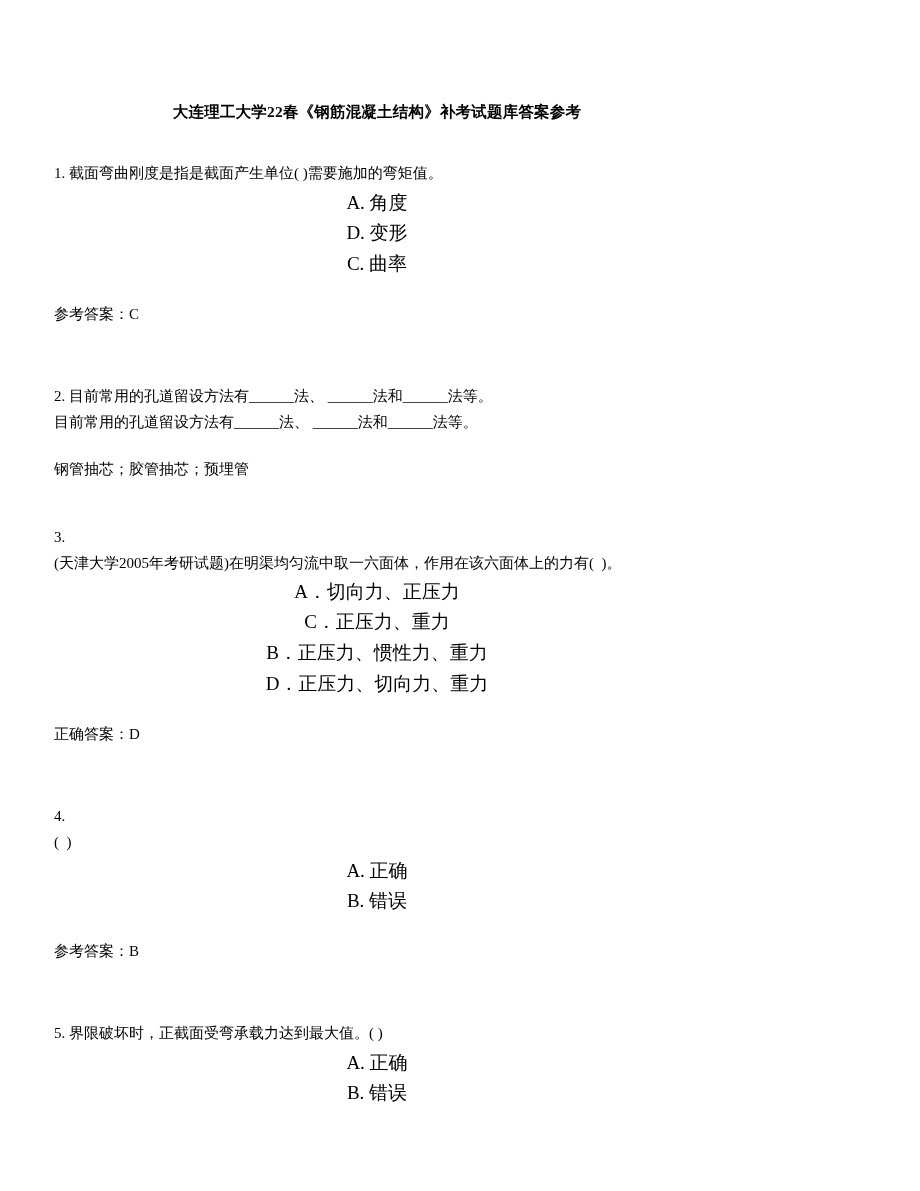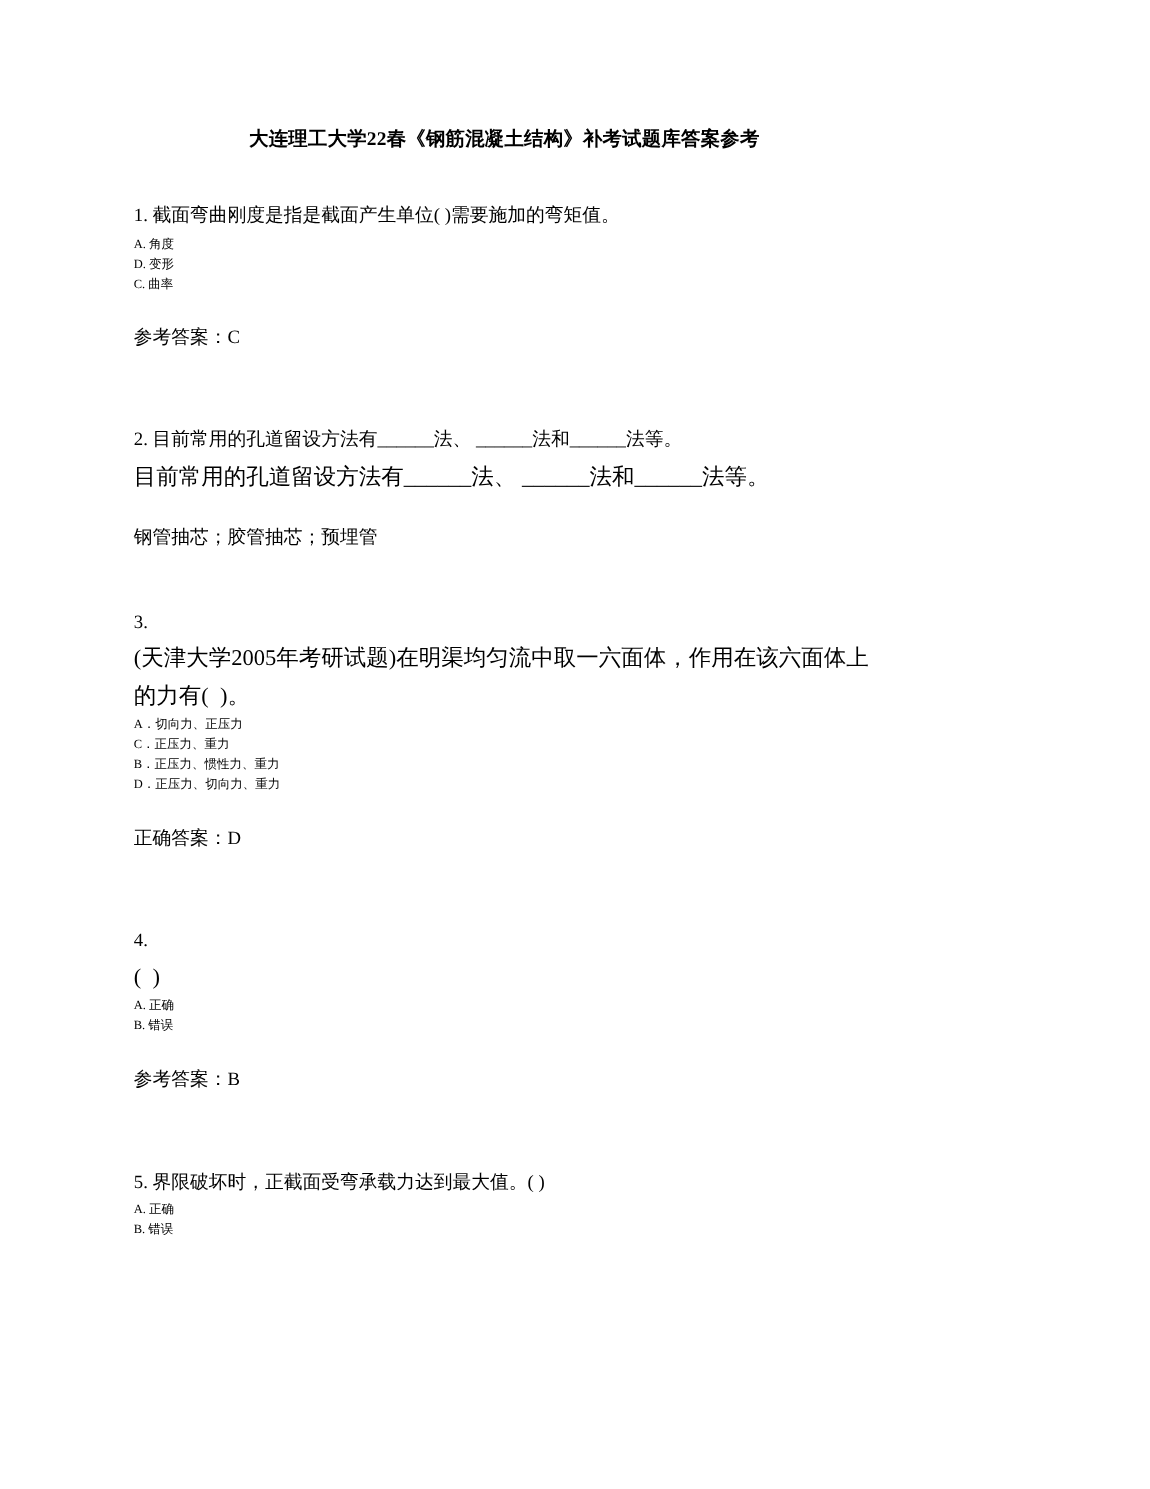--- a/index.html
+++ b/index.html
@@ -11,48 +11,49 @@
     width: 920px;
     min-height: 1191px;
     font-family: "Liberation Serif", "DejaVu Serif", serif;
     color: #000000;
   }
   .page {
     position: relative;
     width: 820px;
     min-height: 1191px;
     box-sizing: border-box;
-    padding: 100px 120px 40px 107px;
+    padding: 100px 120px 40px 54px;
   }
   .doc-title {
     text-align: center;
     font-size: 15.5px;
     font-weight: bold;
     letter-spacing: 0.2px;
     margin: 0 0 38px 0;
     line-height: 1.5;
   }
   .question-block {
     margin-bottom: 34px;
   }
   .q-line {
-    font-size: 18px;
+    font-size: 15px;
     line-height: 1.62;
     margin: 0 0 1px 0;
     white-space: pre-wrap;
   }
   .q-stem {
     font-size: 15px;
     line-height: 1.62;
     margin: 0 0 2px 0;
   }
   .opt {
-    font-size: 10px;
+    font-size: 19px;
     line-height: 1.62;
     margin: 0;
+    text-align: center;
   }
   .answer {
     font-size: 15px;
     line-height: 1.62;
     margin-top: 22px;
   }
   .gap-small { height: 10px; }
   .gap-large { height: 24px; }
 </style>
 </head>

